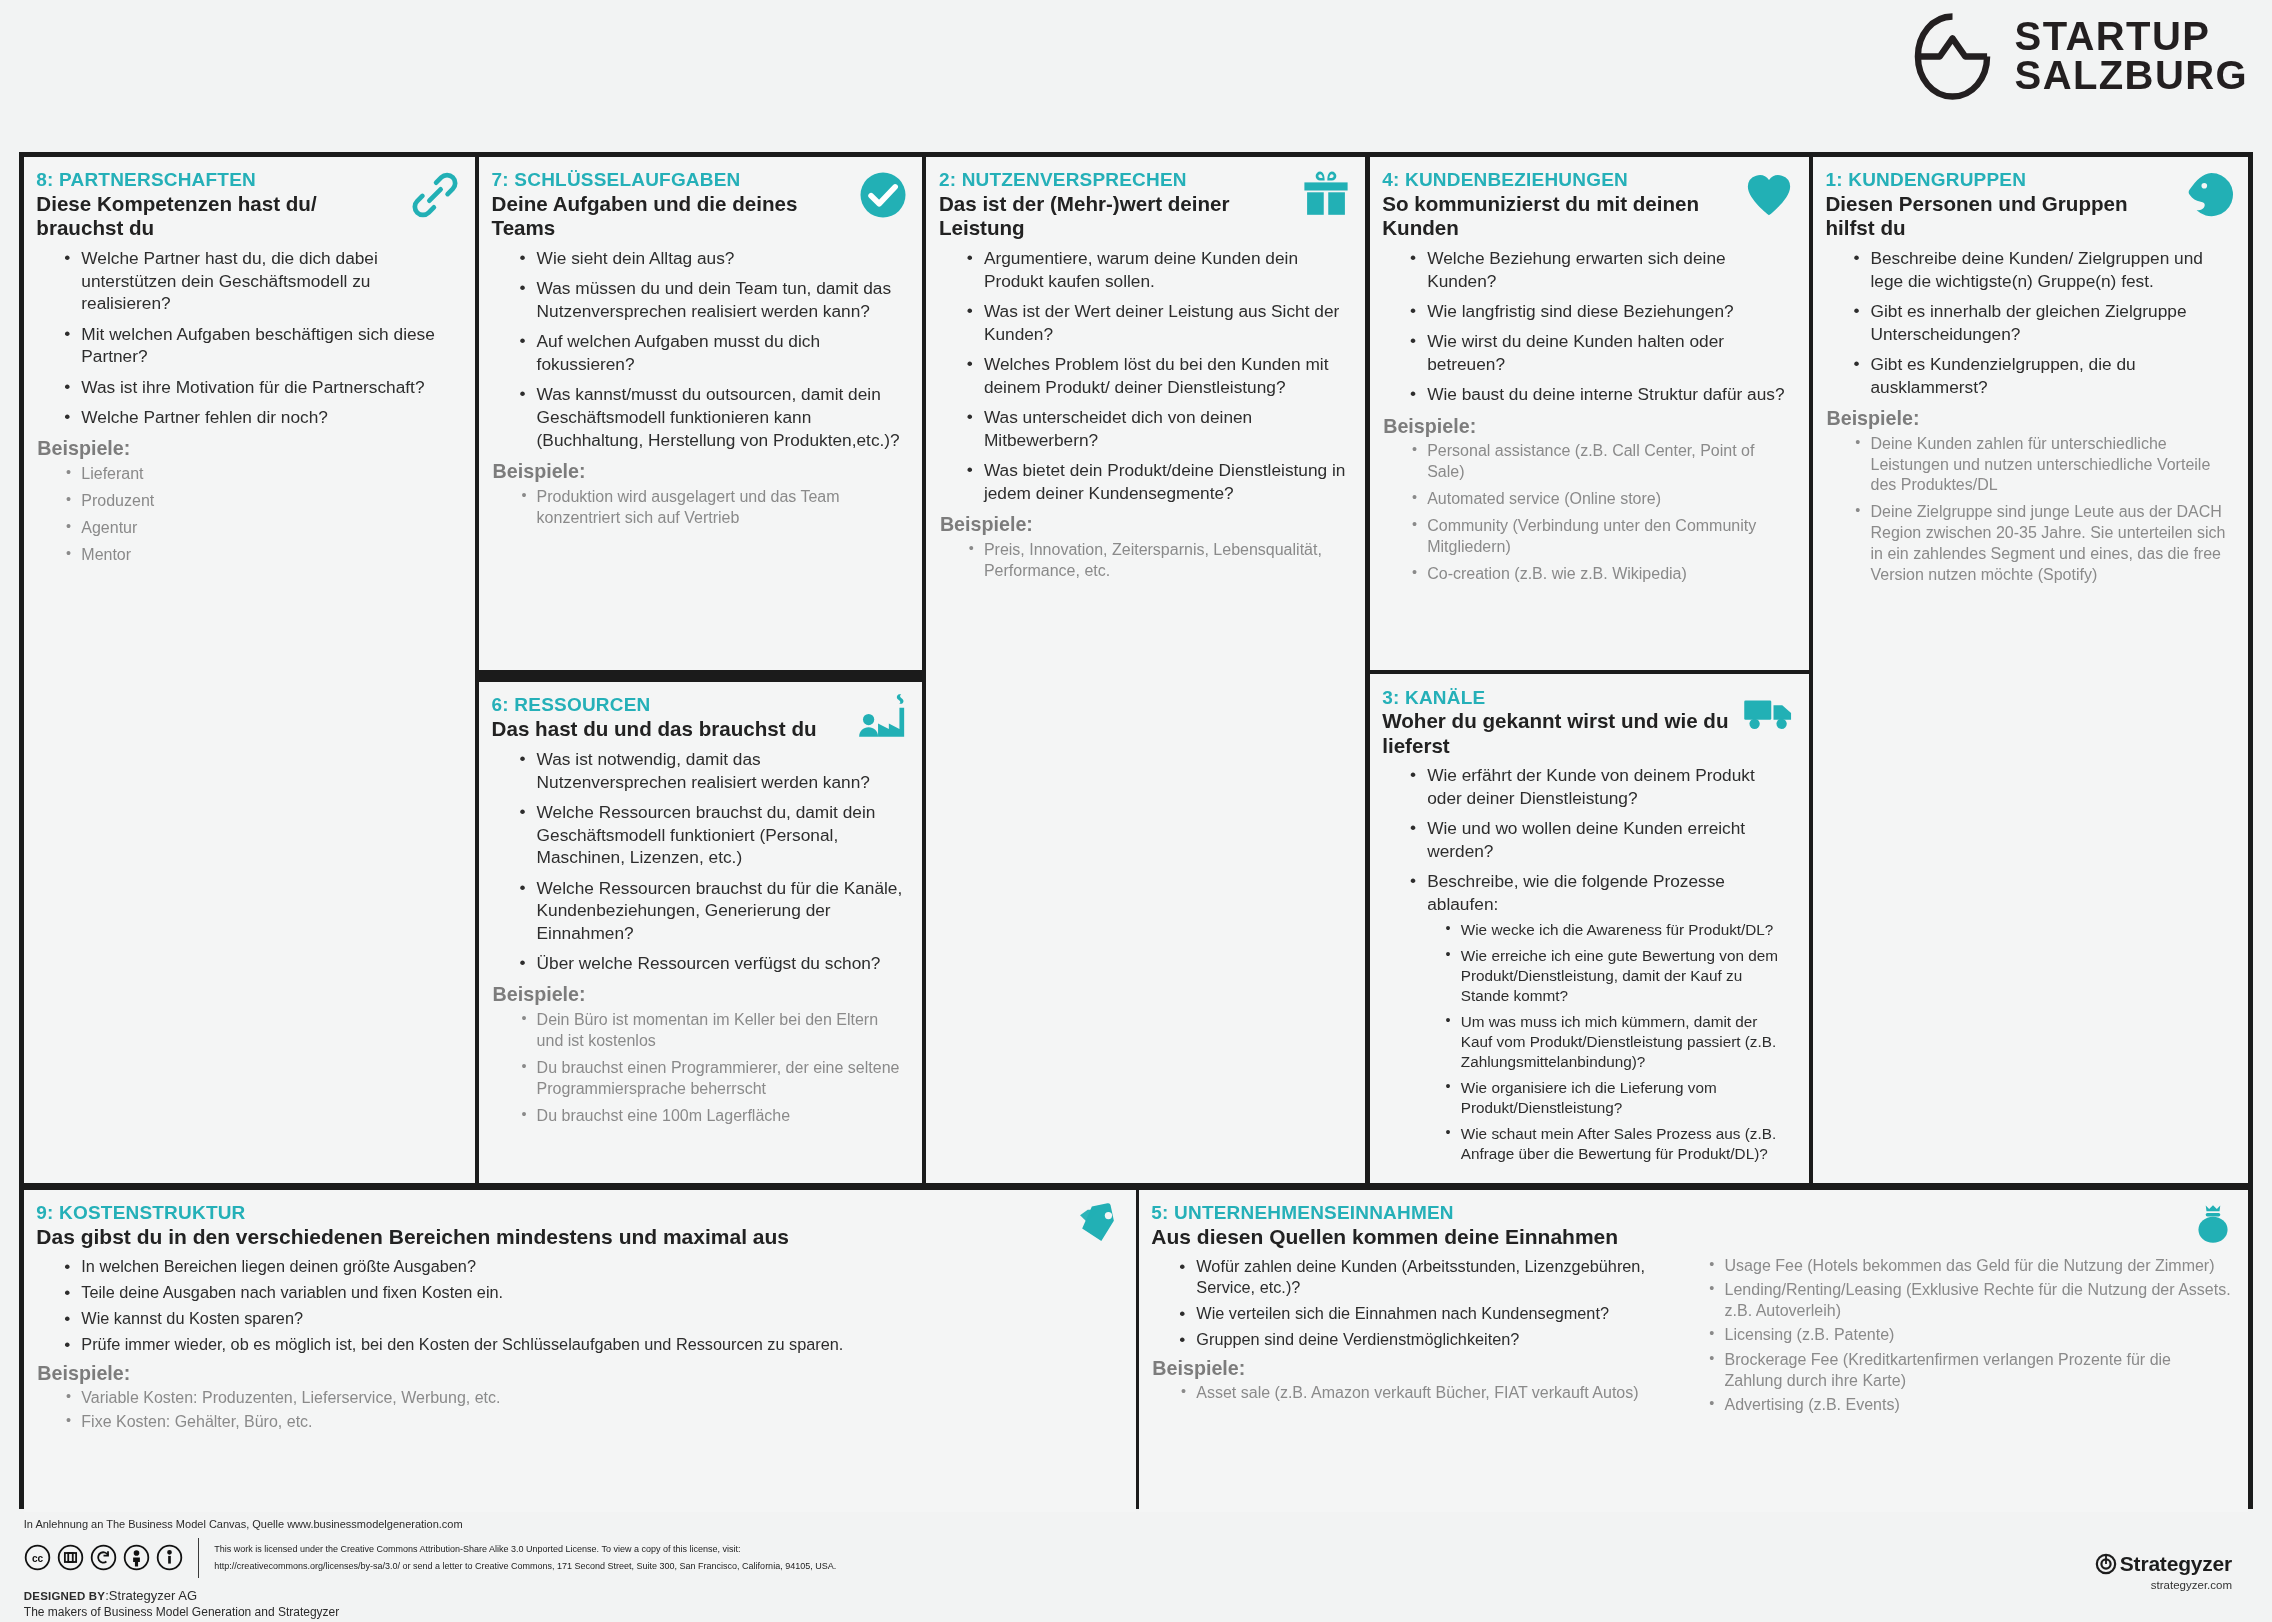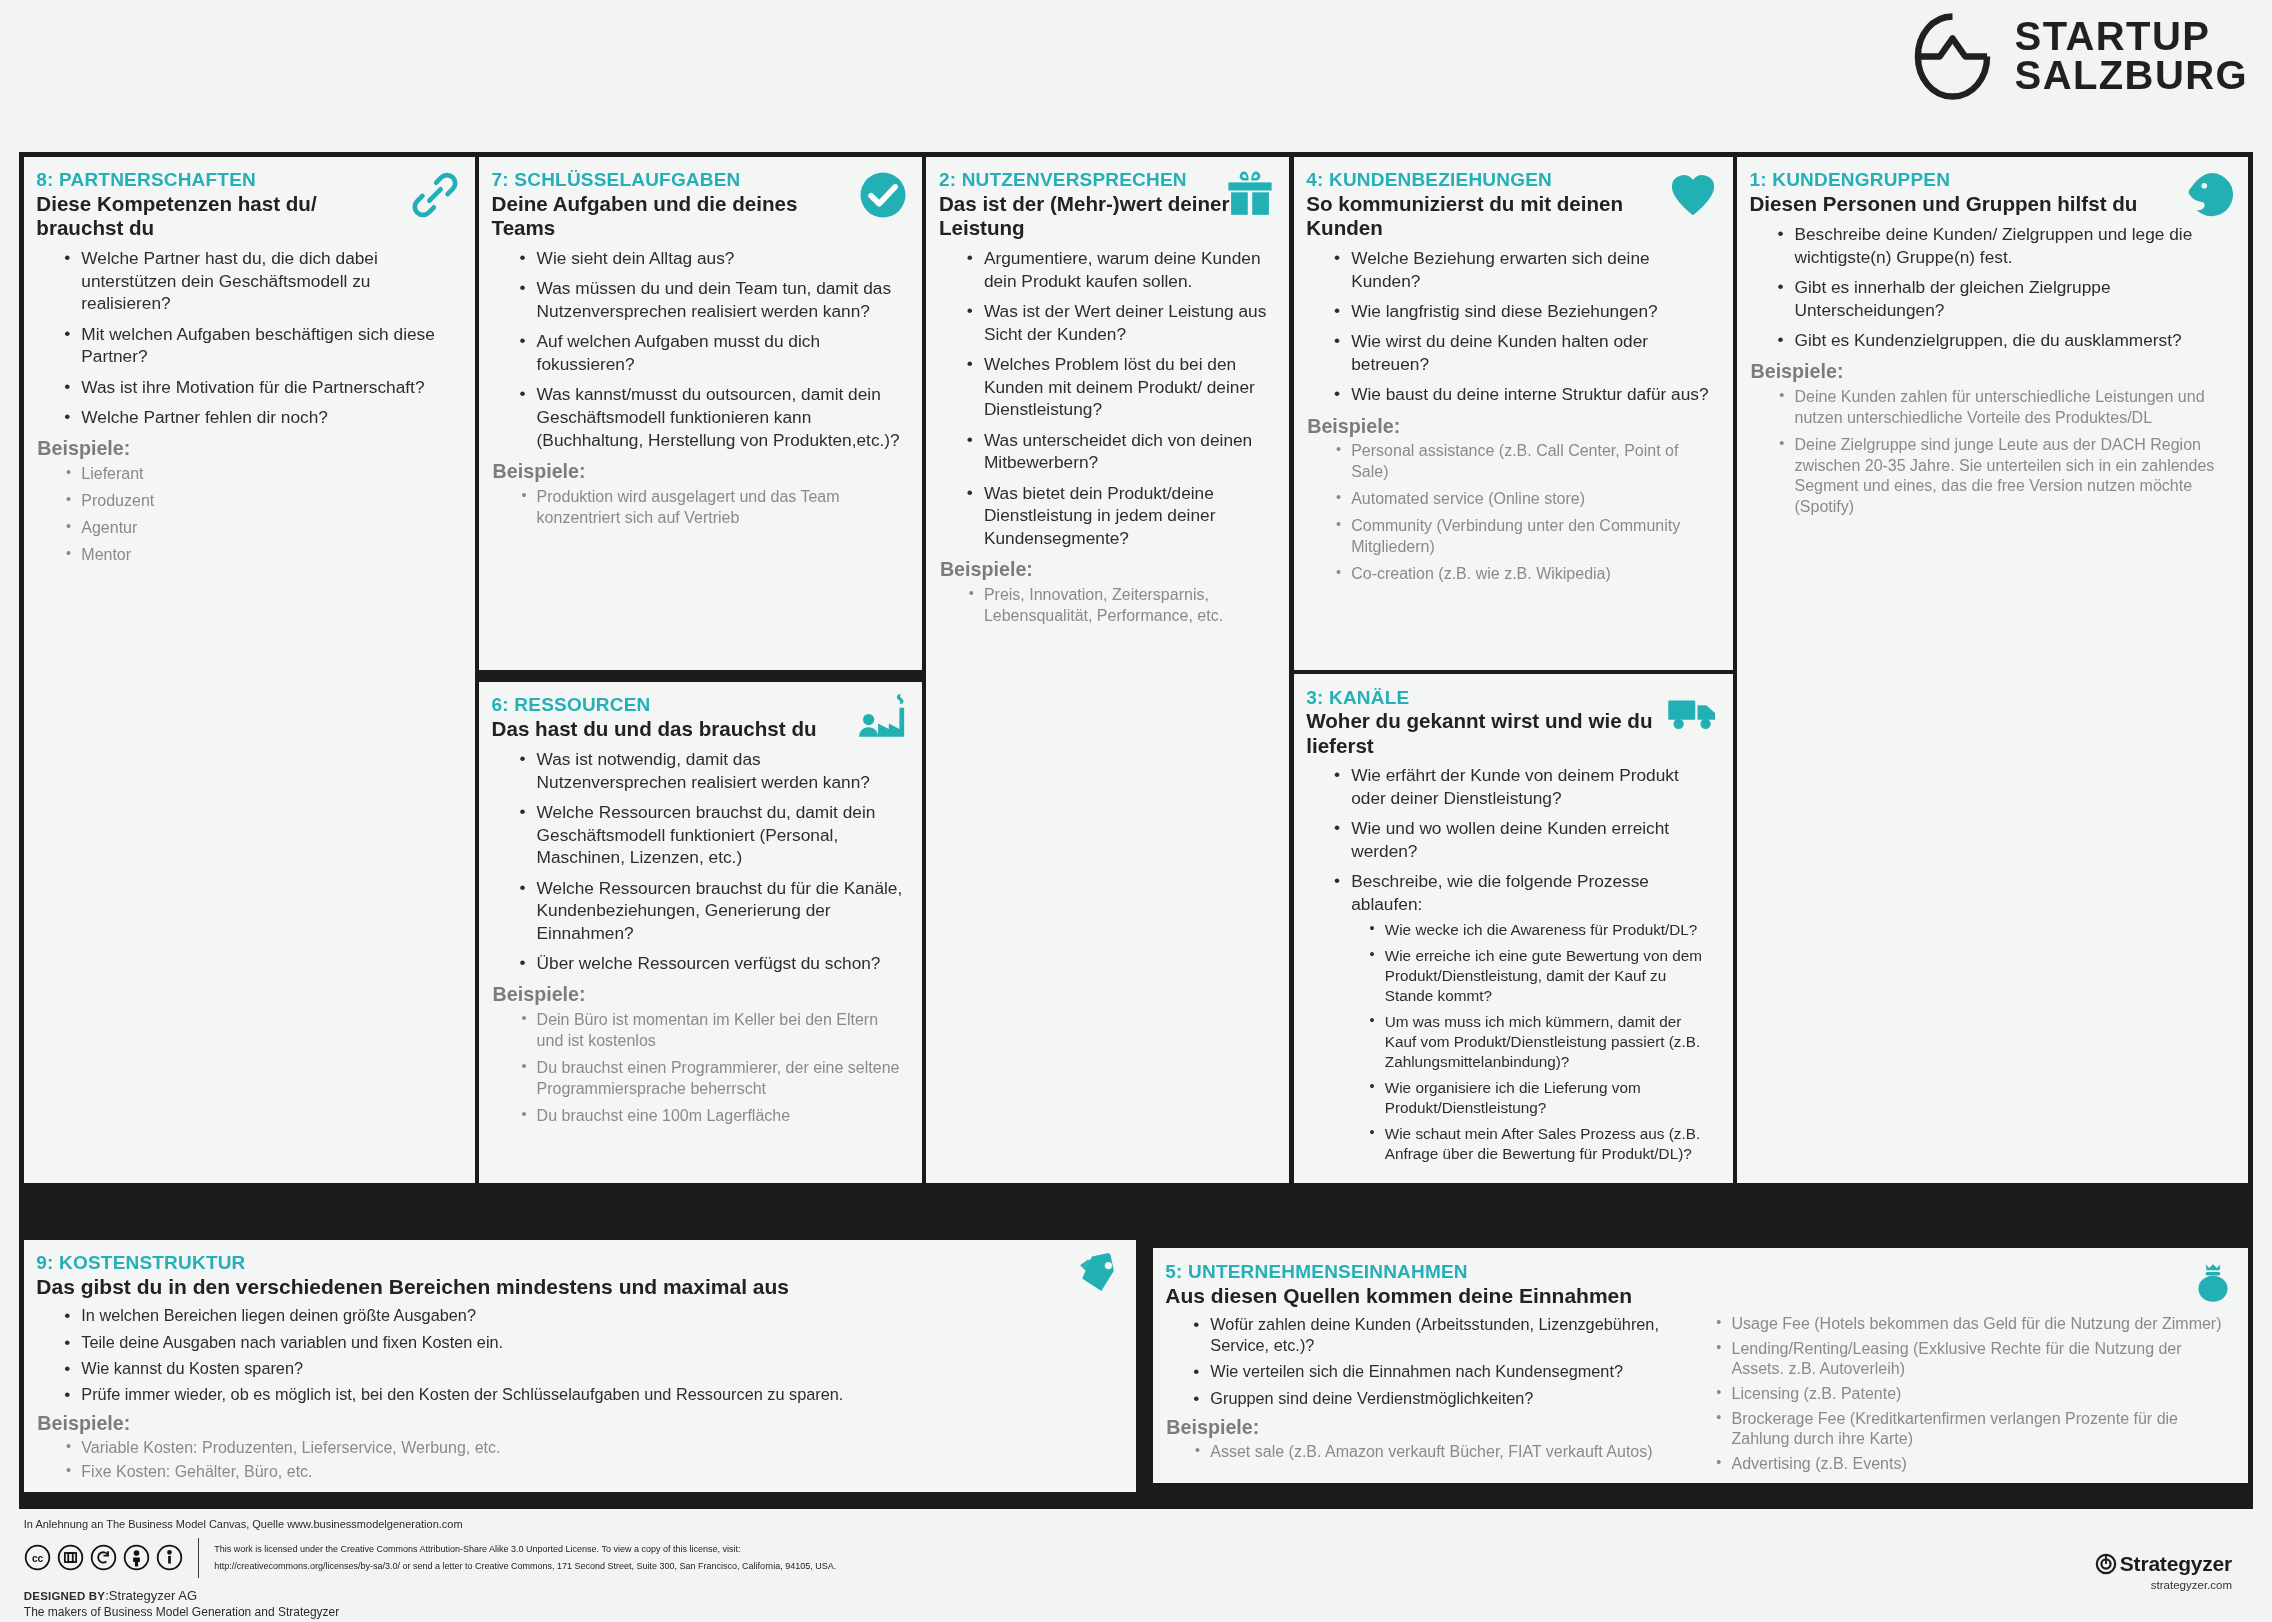--- a/index.html
+++ b/index.html
@@ -24,26 +24,26 @@
   }
 
   
   .canvas {
     position:absolute; left:19px; top:152px;
     width:2234px; height:1357px;
     background:#1b1b1b;
     padding:4.8px;
   }
   .row-top { display:flex; height:1026px; gap:4.3px; }
-  .row-bottom { display:flex; height:322px; gap:17px; margin-top:22px;align-items:center; }
+  .row-bottom { display:flex; height:322px; gap:3px; margin-top:7px; }
 
   .col { background:#f4f5f5; position:relative; }
   .col-a { width:451px; }
   .col-b { width:443px; display:flex; flex-direction:column; gap:12px; }
-  .col-c { width:363px; }
+  .col-c { width:439px; }
   .col-d { width:439px; display:flex; flex-direction:column; gap:4.3px; }
   .col-e { flex:1; }
 
   .cell { background:#f4f5f5; position:relative; padding:12.5px 12.5px 4.8px 12.5px; overflow:hidden; }
   .cell.half-top { height:513px; }
   .cell.half-bot { flex:1; }
   .cell.full { height:100%; }
 
   .bot-left { width:1112px; }
   .bot-right { flex:1; }

